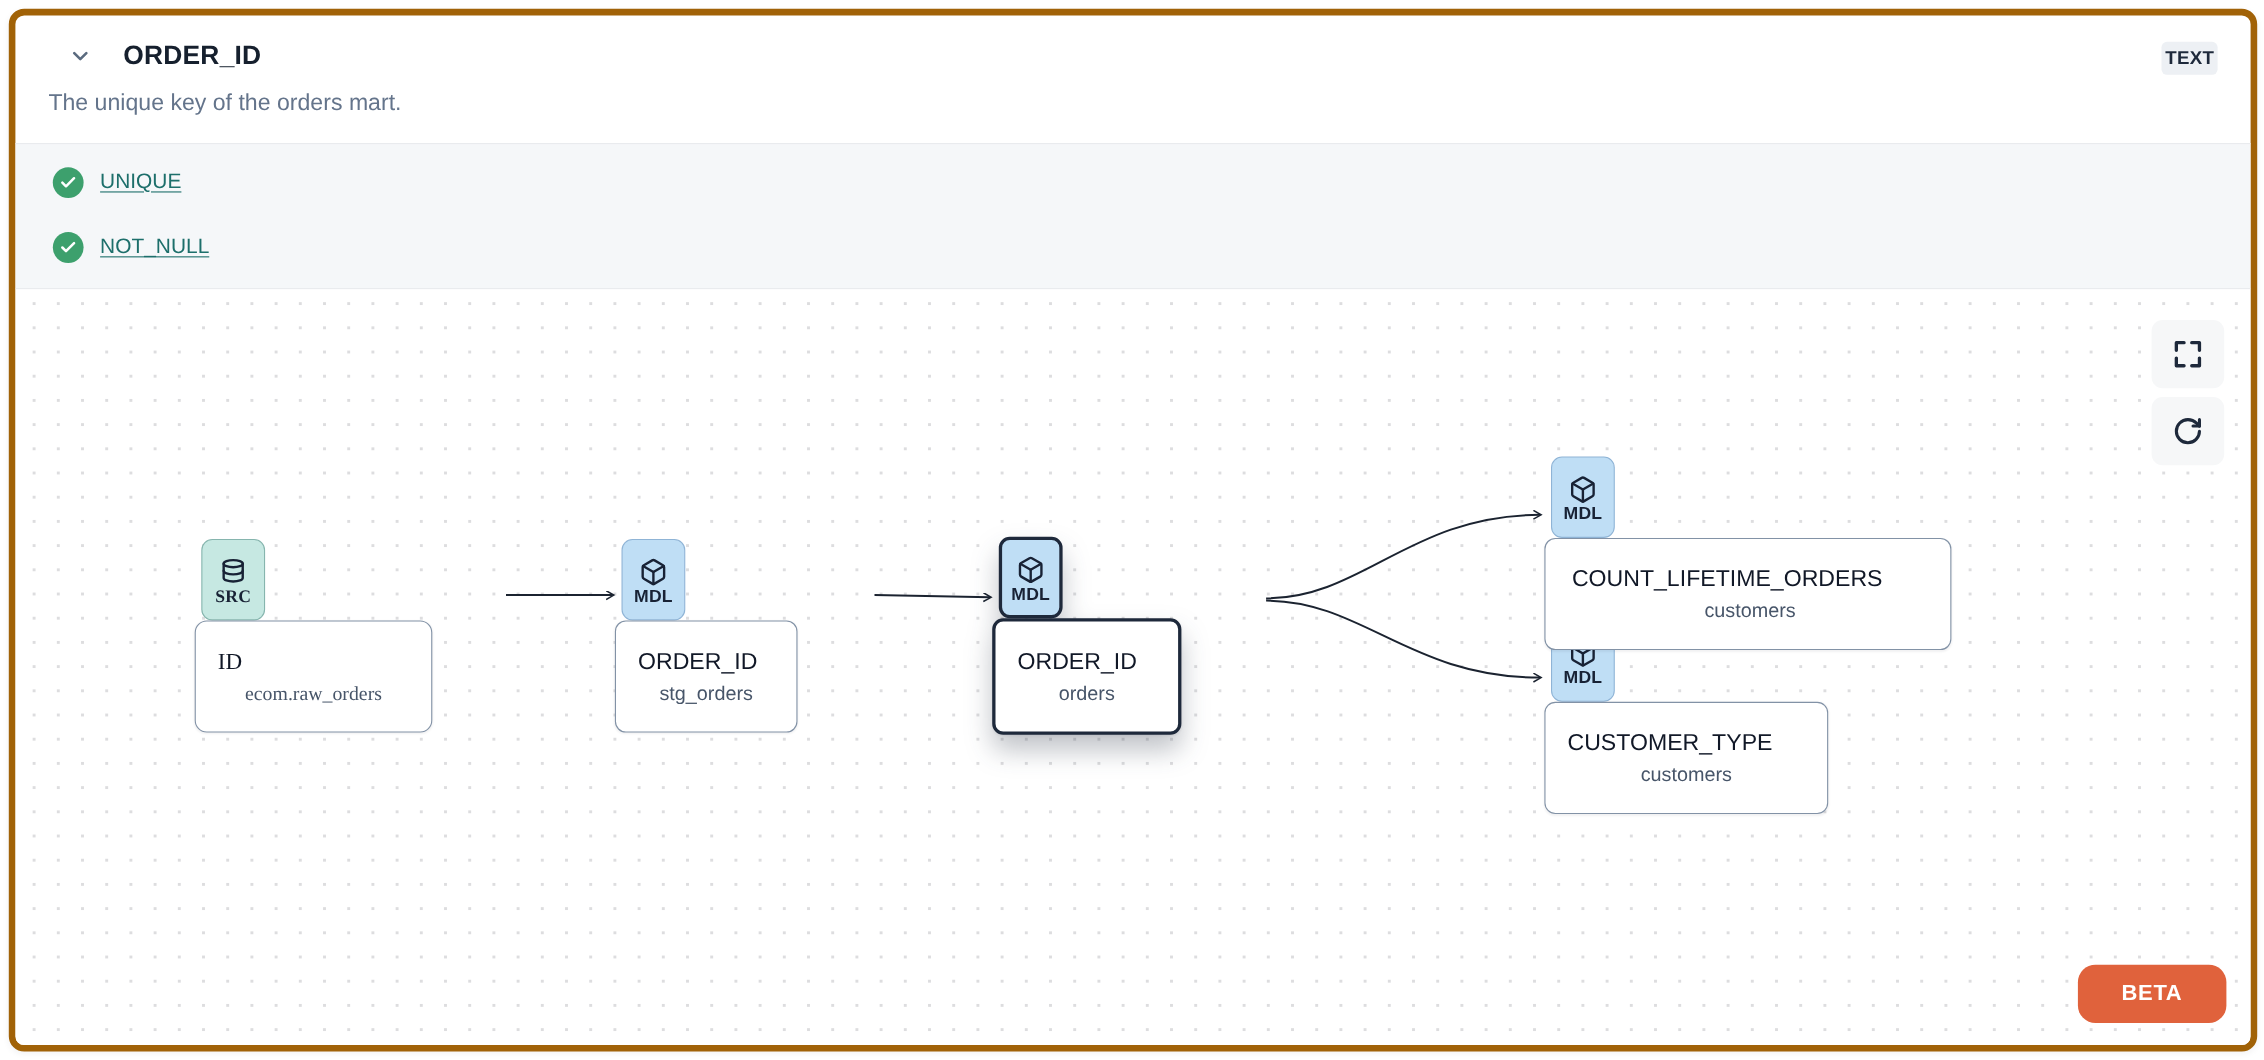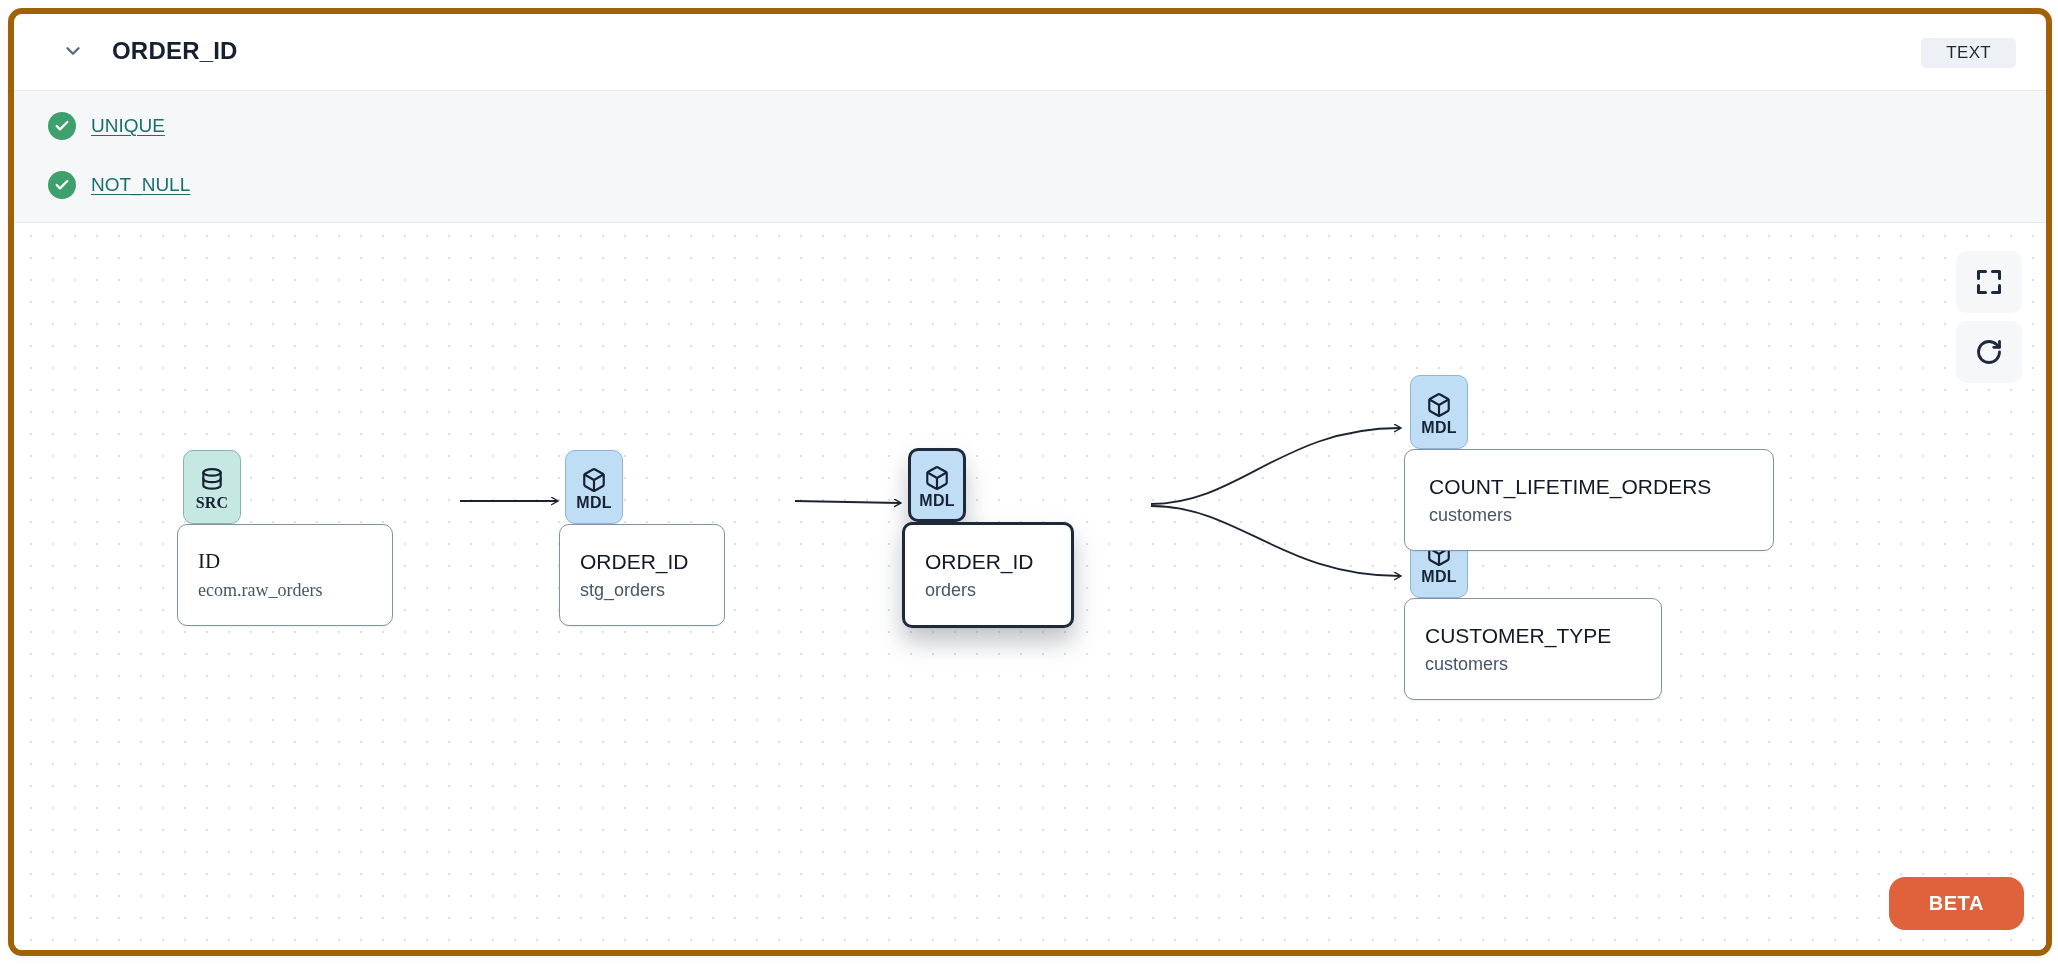--- a/index.html
+++ b/index.html
@@ -12,21 +12,21 @@
     display: flex; flex-direction: column; overflow: hidden;
   }
   
   .header { position: relative; flex: none; padding: 22px 30px 24px 30px; }
   .title-row { display: flex; align-items: center; gap: 24px; margin-left: 14px; }
   .chevron-btn { width: 30px; height: 30px; display: flex; align-items: center;
     justify-content: center; background: transparent; border: none; cursor: pointer; }
   .chevron-btn svg { stroke: #5b6b7f; }
   .col-title { font-size: 24px; font-weight: 600; letter-spacing: .2px; color: #16202e; }
   .type-badge { position: absolute; top: 24px; right: 30px; background: #edf0f4;
-    color: #1e293b; font-size: 17px; font-weight: 400; padding: 5px 25px;
+    color: #1e293b; font-size: 17px; font-weight: 700; padding: 5px 3px;
     border-radius: 5px; letter-spacing: .3px; }
   .description { margin: 16px 0 0 0; font-size: 21px; color: #64748b; }
   
   .tests { flex: none; background: #f5f7f9; border-top: 1px solid #e9ebee;
     border-bottom: 1px solid #e6e8eb; padding: 21px 30px 23px 34px;
     display: flex; flex-direction: column; gap: 31px; }
   .test-row { display: flex; align-items: center; gap: 15px; }
   .check-circle { width: 28px; height: 28px; border-radius: 50%; background: #3da06d;
     display: flex; align-items: center; justify-content: center; flex: none; }
   .test-link { font-size: 19px; font-weight: 500; color: #1d6f6b;
@@ -42,21 +42,21 @@
     background: #bfdef5; display: flex; flex-direction: column; align-items: center;
     justify-content: center; gap: 1px; padding-top: 4px; z-index: 1; flex: none; }
   .nbadge.src { background: #c6e8e2; border-color: #86b5ae; }
   .nbadge svg { stroke: #182235; }
   .nbadge-label { font-size: 16px; font-weight: 600; color: #182235; letter-spacing: .2px; }
   .ncard { margin-left: -6px; z-index: 2; background: #ffffff;
     border: 1px solid #8292a6; border-radius: 10px; height: 102px; padding: 0 20px;
     display: flex; flex-direction: column; justify-content: center; gap: 6px;
     box-shadow: 0 1px 2px rgba(16,24,40,.06); }
   .ntitle { font-size: 21px; color: #111827; white-space: nowrap; }
-  .nsub { font-size: 18px; color: #475569; white-space: nowrap; }
+  .nsub { font-size: 18px; color: #475569; white-space: nowrap; text-align: center; }
   .node.selected { filter: drop-shadow(0 14px 12px rgba(30,41,59,.28)); }
   .node.selected .nbadge { border: 3px solid #1e293b; }
   .node.selected .ncard { border: 3px solid #1e293b; height: 106px; }
   
   .canvas-controls { position: absolute; top: 28px; right: 24px; display: flex;
     flex-direction: column; gap: 8px; }
   .ctl-btn { width: 66px; height: 62px; border: none; border-radius: 10px;
     background: #f6f7f8; display: flex; align-items: center; justify-content: center;
     cursor: pointer; }
   .ctl-btn svg { stroke: #1e293b; }
@@ -72,20 +72,21 @@
   <div class="header">
     <div class="title-row">
       <button class="chevron-btn">
         <svg width="22" height="22" viewBox="0 0 24 24" fill="none" stroke-width="2.6" stroke-linecap="round" stroke-linejoin="round">
             <polyline points="6 9 12 15 18 9"></polyline>
           </svg>
       </button>
       <div class="col-title">ORDER_ID</div>
     </div>
     <div class="type-badge">TEXT</div>
+    <div class="description">The unique key of the orders mart.</div>
   </div>
 
   <div class="tests">
     <div class="test-row">
       <span class="check-circle">
         <svg width="16" height="16" viewBox="0 0 24 24" fill="none" stroke="#ffffff" stroke-width="3.4" stroke-linecap="round" stroke-linejoin="round">
             <polyline points="20 6 9 17 4 12"></polyline>
           </svg>
       </span>
       <a class="test-link">UNIQUE</a>
@@ -116,21 +117,21 @@
 
     <div class="node" style="left:169px; top:227px;font-family:Liberation Serif, serif;">
       <div class="nbadge src">
         <svg width="26" height="26" viewBox="0 0 24 24" fill="none" stroke-width="2" stroke-linecap="round" stroke-linejoin="round">
             <ellipse cx="12" cy="5" rx="8" ry="3"></ellipse>
             <path d="M4 5v6c0 1.66 3.58 3 8 3s8-1.34 8-3V5"></path>
             <path d="M4 11v6c0 1.66 3.58 3 8 3s8-1.34 8-3v-6"></path>
           </svg>
         <span class="nbadge-label">SRC</span>
       </div>
-      <div class="ncard" style="width:216px;">
+      <div class="ncard" style="width:216px;border-radius:11px;">
         <div class="ntitle">ID</div>
         <div class="nsub">ecom.raw_orders</div>
       </div>
     </div>
 
     <div class="node" style="left:551px; top:227px;">
       <div class="nbadge">
         <svg width="26" height="26" viewBox="0 0 24 24" fill="none" stroke-width="2" stroke-linecap="round" stroke-linejoin="round">
             <path d="M21 16V8a2 2 0 0 0-1-1.73l-7-4a2 2 0 0 0-2 0l-7 4A2 2 0 0 0 3 8v8a2 2 0 0 0 1 1.73l7 4a2 2 0 0 0 2 0l7-4A2 2 0 0 0 21 16z"></path>
             <polyline points="3.27 6.96 12 12.01 20.73 6.96"></polyline>

